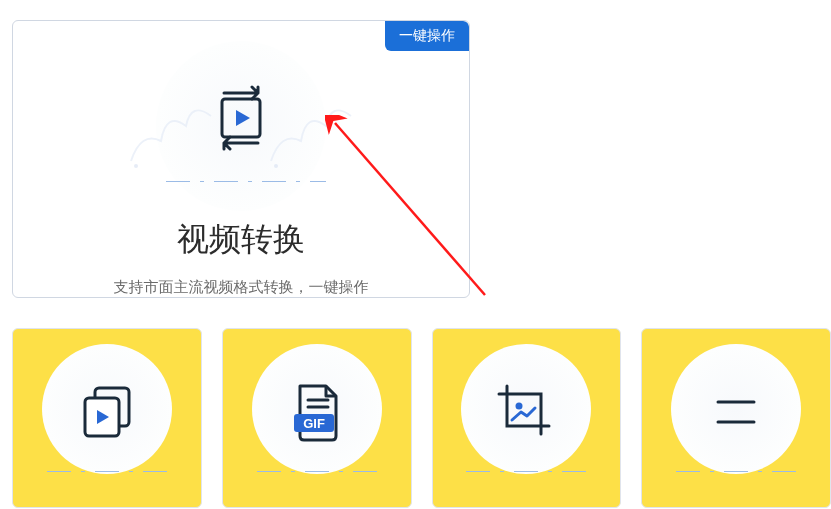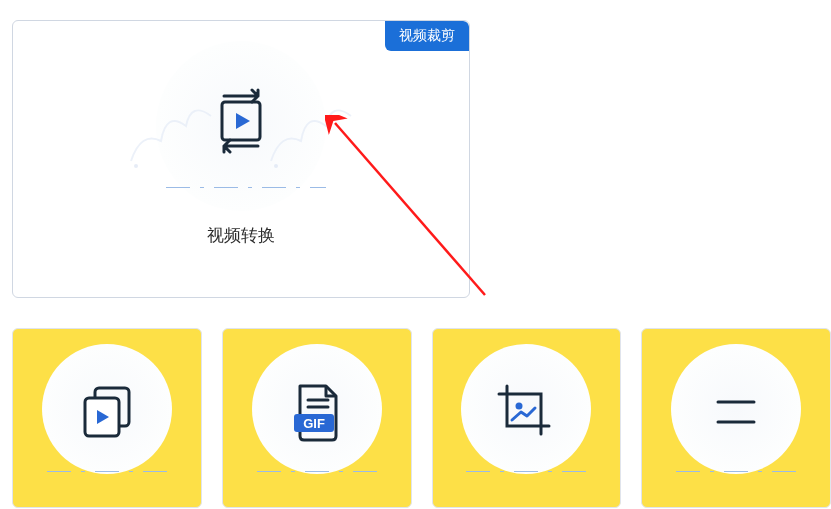--- a/index.html
+++ b/index.html
@@ -73,21 +73,21 @@
       transparent 34px 44px, #9bbbe6 44px 48px,
       transparent 48px 58px, #9bbbe6 58px 82px,
       transparent 82px 92px, #9bbbe6 92px 96px,
       transparent 96px 106px, #9bbbe6 106px 130px,
       transparent 130px 140px, #9bbbe6 140px 144px,
       transparent 144px 154px, #9bbbe6 154px 170px);
     z-index: 2;
   }
   .card-title {
     margin-top: 36px;
-    font-size: 17px;
+    font-size: 32px;
     color: #2c2c2c;
     font-weight: 500;
     z-index: 2;
   }
   .card-desc {
     margin-top: 16px;
     font-size: 15px;
     color: #6a6a6a;
     z-index: 2;
   }
@@ -145,38 +145,39 @@
     pointer-events: none;
     z-index: 10;
   }
 </style>
 </head>
 <body>
 
 <div class="top-row">
 
   <div class="card-large">
-    <div class="badge">视频裁剪</div>
+    <div class="badge">一键操作</div>
     <div class="bg-circle"></div>
     <svg class="bg-wave" width="260" height="120" viewBox="0 0 260 120">
       <path d="M20 90 Q 30 60 50 70 Q 55 40 75 55 Q 80 30 100 45" stroke="#e8eef8" stroke-width="2" fill="none"></path>
       <path d="M160 90 Q 170 60 190 70 Q 195 40 215 55 Q 220 30 240 45" stroke="#e8eef8" stroke-width="2" fill="none"></path>
       <circle cx="25" cy="95" r="2" fill="#e0e8f5"></circle>
       <circle cx="165" cy="95" r="2" fill="#e0e8f5"></circle>
     </svg>
     <div class="icon-area">
       <svg width="70" height="70" viewBox="0 0 70 70">
         <rect x="16" y="16" width="38" height="38" rx="3" fill="none" stroke="#1a2a3a" stroke-width="3"></rect>
         <polygon points="30,27 30,43 44,35" fill="#2968d4"></polygon>
         <path d="M18 10 L52 10 L52 4 M52 10 L46 4 M52 10 L46 16" stroke="#1a2a3a" stroke-width="3" fill="none" stroke-linecap="round" stroke-linejoin="round"></path>
         <path d="M52 60 L18 60 L18 66 M18 60 L24 66 M18 60 L24 54" stroke="#1a2a3a" stroke-width="3" fill="none" stroke-linecap="round" stroke-linejoin="round"></path>
       </svg>
     </div>
     <div class="underline"></div>
     <div class="card-title">视频转换</div>
+    <div class="card-desc">支持市面主流视频格式转换，一键操作</div>
   </div>
 
 </div>
 
 <div class="bottom-row">
 
   <div class="card-small">
     <div class="bg-circle-sm"></div>
     <div class="icon-area">
       <svg width="64" height="60" viewBox="0 0 64 60">

